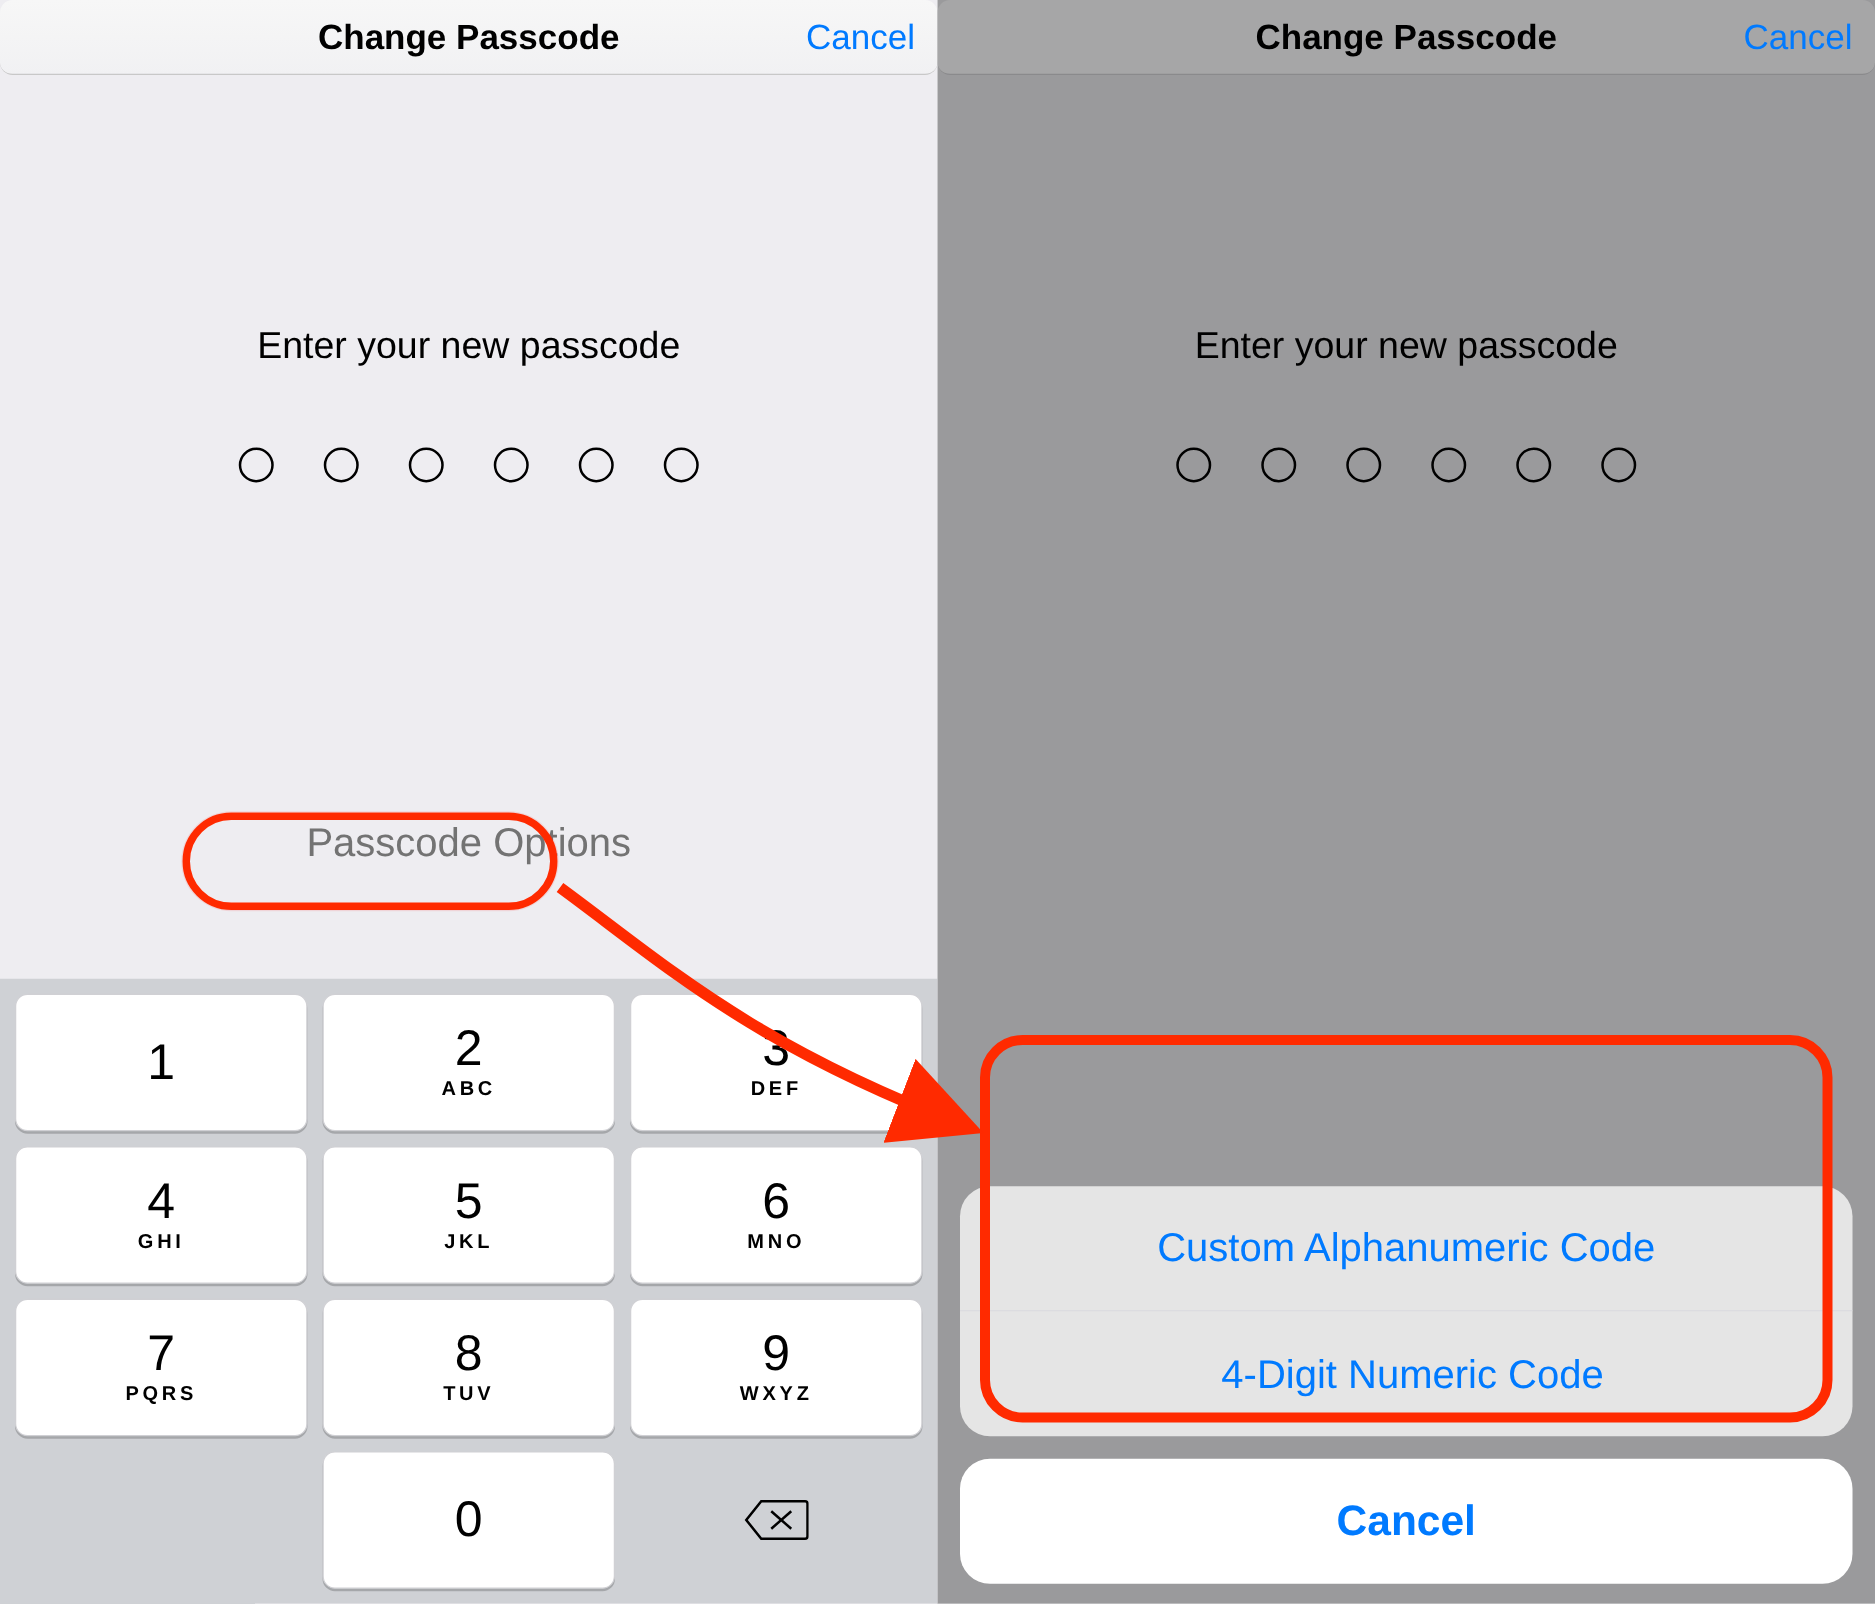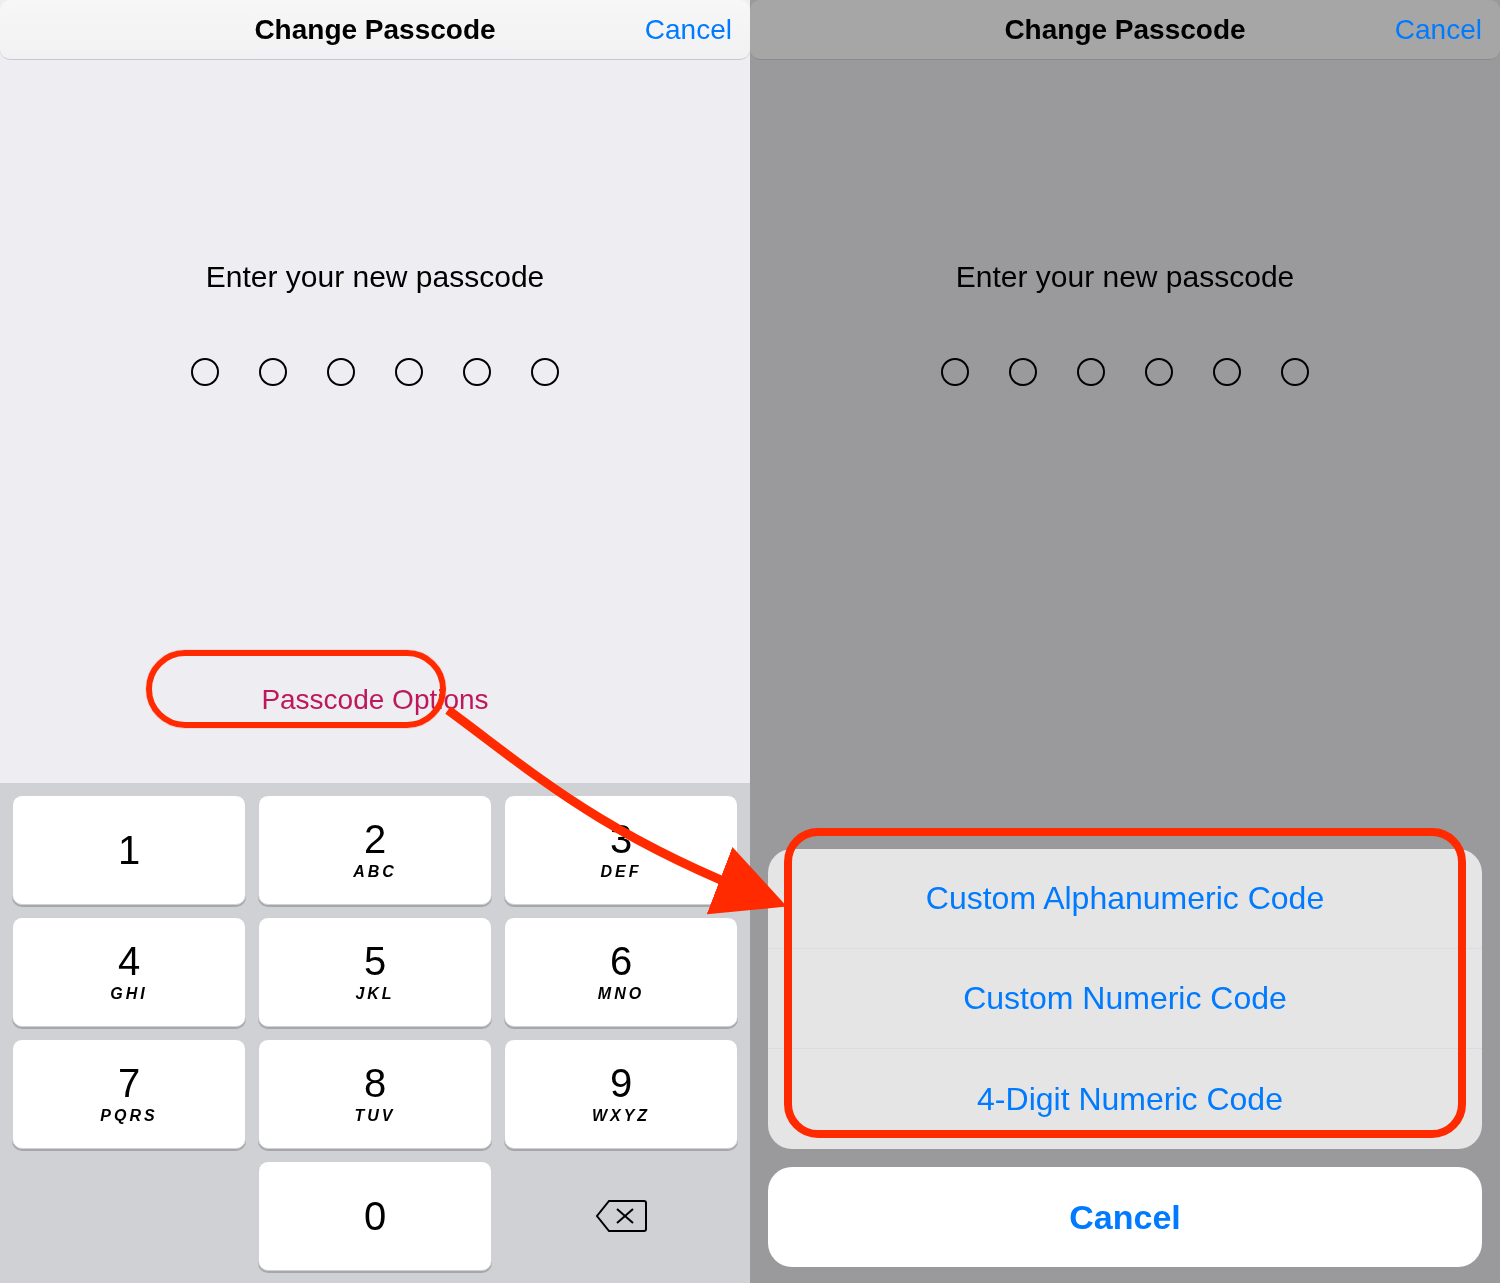--- a/index.html
+++ b/index.html
@@ -15,27 +15,27 @@
   .panel-right .navbar { background: #a6a6a7; border-bottom: 1px solid #8a8a8c; }
   .nav-title { font-size: 28px; font-weight: 600; color: #000; }
   .nav-cancel { position: absolute; right: 18px; top: 0; height: 60px; display: flex; align-items: center; color: #007aff; font-size: 28px; cursor: pointer; }
 
   .content { position: absolute; top: 60px; left: 0; right: 0; bottom: 0; display: flex; flex-direction: column; align-items: center; }
 
   .prompt { font-size: 30px; color: #000; margin-top: 200px; }
   .dots { display: flex; gap: 40px; margin-top: 64px; }
   .dot { width: 28px; height: 28px; border: 2px solid #000; border-radius: 50%; }
 
-  .options-link { color: #be185d; font-size: 28px; position: absolute; bottom: 567px; left: 0; right: 0; text-align: center; }
+  .options-link { color: #737373; font-size: 32px; position: absolute; bottom: 590px; left: 0; right: 0; text-align: center; }
 
   
   .keypad-wrap { position: absolute; left: 0; right: 0; bottom: 0; padding: 12px; background: #cfd1d5; display: grid; grid-template-columns: 1fr 1fr 1fr; grid-auto-rows: 110px; gap: 12px; }
   .key { background: #fff; border: 1px solid #d0d0d4; border-radius: 10px; box-shadow: 0 2px 0 rgba(0,0,0,.2); display: flex; flex-direction: column; align-items: center; justify-content: center; cursor: pointer; }
   .key-num { font-size: 40px; font-weight: 400; color: #000; line-height: 1; }
-  .key-sub { font-size: 16px; font-weight: 700; letter-spacing: 3px; color: #000; margin-top: 4px; font-style: italic; }
+  .key-sub { font-size: 16px; font-weight: 700; letter-spacing: 3px; color: #000; margin-top: 4px; }
   .key-blank { background: transparent; border: none; box-shadow: none; cursor: default; }
   .key-del { background: transparent; border: none; box-shadow: none; display: flex; align-items: center; justify-content: center; cursor: pointer; }
   .del-svg { width: 52px; height: 36px; stroke: #000; fill: none; stroke-width: 2; }
 
   
   .sheet-wrap { position: absolute; left: 18px; right: 18px; bottom: 16px; }
   .sheet-group { background: #e5e5e5; border-radius: 24px; overflow: hidden; }
   .sheet-item { height: 100px; display: flex; align-items: center; justify-content: center; color: #007aff; font-size: 32px; border-bottom: 1px solid #dcdce0; cursor: pointer; }
   .sheet-item:last-child { border-bottom: none; margin-left: 10px; }
   .sheet-cancel { margin-top: 18px; background: #fff; border-radius: 24px; height: 100px; display: flex; align-items: center; justify-content: center; color: #007aff; font-size: 34px; font-weight: 600; cursor: pointer; }
@@ -132,21 +132,20 @@
       <div class="dot"></div>
       <div class="dot"></div>
       <div class="dot"></div>
       <div class="dot"></div>
       <div class="dot"></div>
     </div>
 
     <div class="sheet-wrap">
       <div class="sheet-group">
         <div class="sheet-item">Custom Alphanumeric Code</div>
-        <div class="sheet-item">Custom Numeric Code</div>
         <div class="sheet-item">4-Digit Numeric Code</div>
       </div>
       <div class="sheet-cancel">Cancel</div>
     </div>
   </div>
 
   <div class="highlight-rect" style="left:34px; top:828px; width:682px; height:310px;"></div>
 </div>
 
 <svg class="arrow-svg" style="left:0; top:0; width:1500px; height:1283px;" viewBox="0 0 1500 1283">

